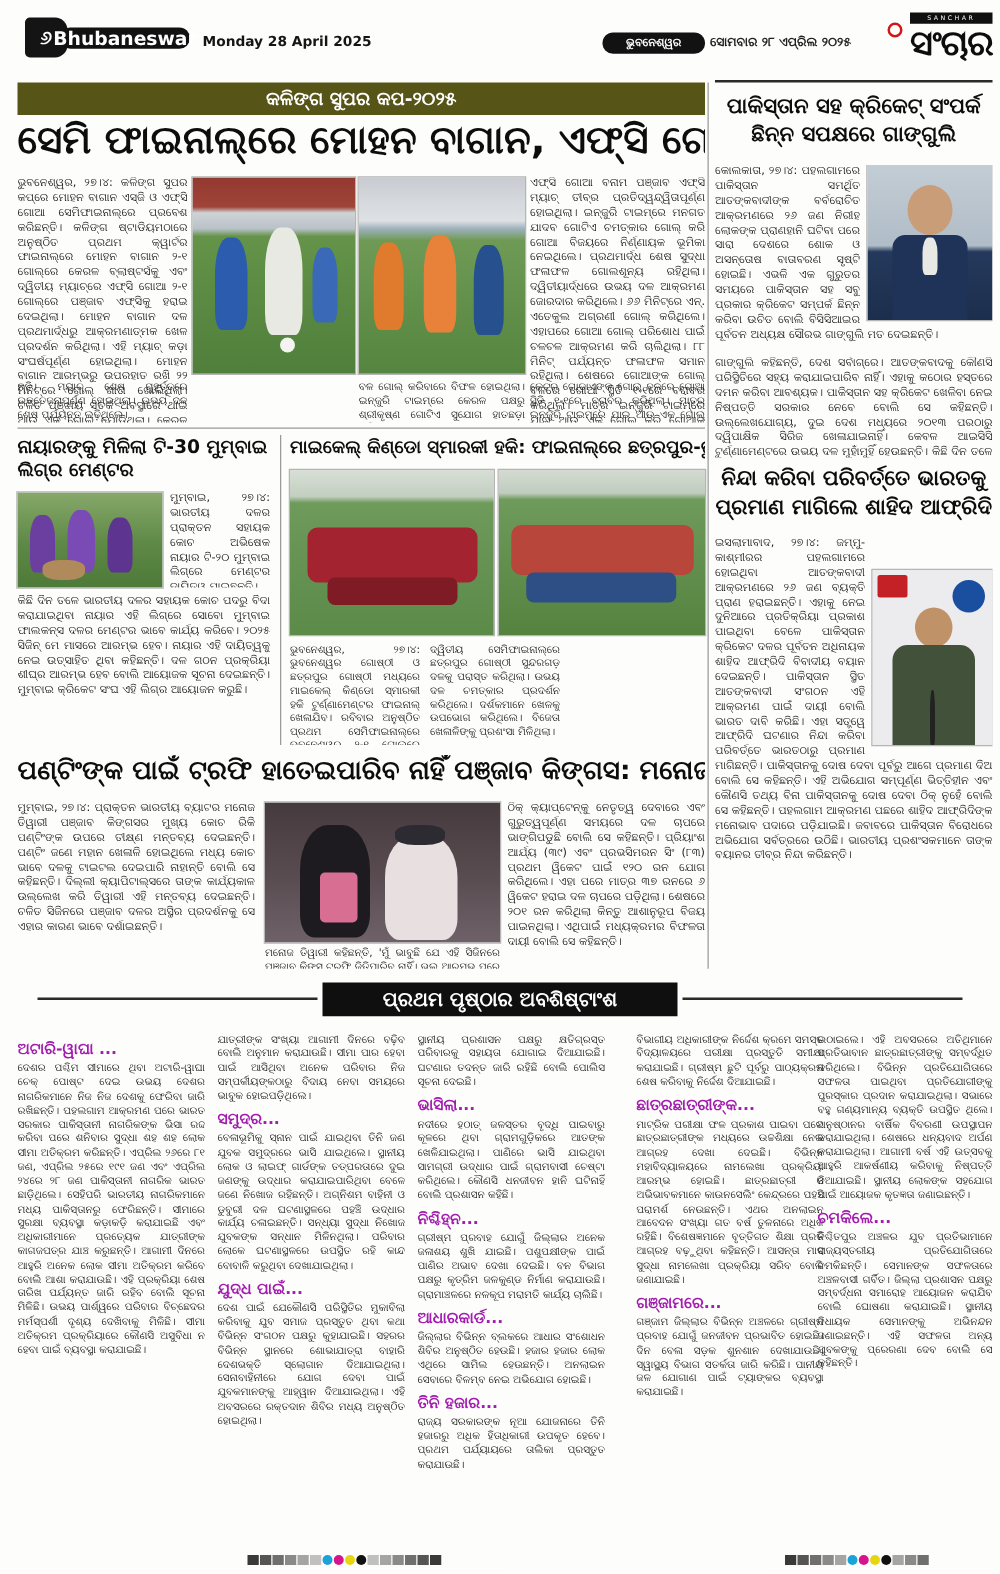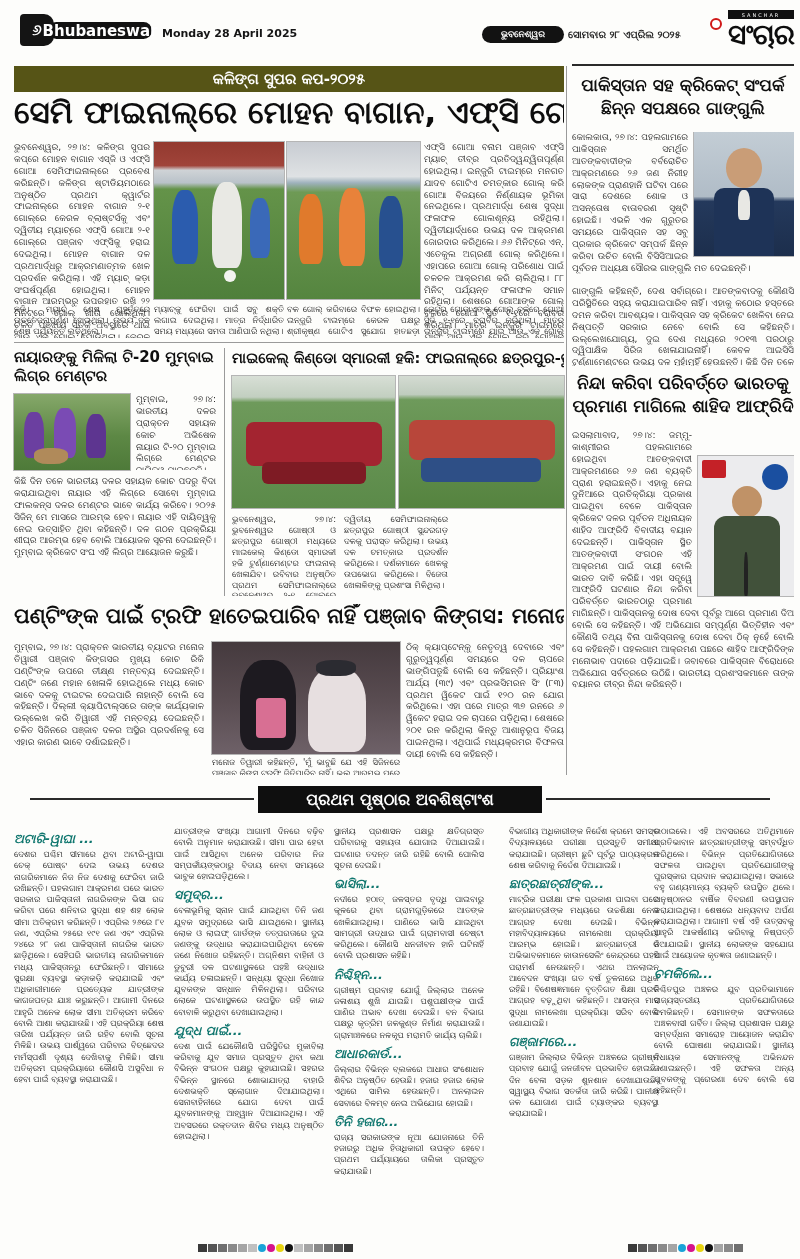--- a/index.html
+++ b/index.html
@@ -38,21 +38,21 @@
   .ph-h2{background:linear-gradient(180deg,#d4dbd2 0%,#bfccbe 14%,#6e9a5b 18%,#55833f 100%);}
   .ph-nay{background:linear-gradient(180deg,#86a86a 0%,#5d8845 55%,#4e7a39 100%);}
   .ph-gang{background:linear-gradient(180deg,#c3cdd5 0%,#b0bcc7 52%,#24395c 56%,#1c2e4c 100%);}
   .ph-afr{background:#ececee;}
   .ph-pont{background:linear-gradient(180deg,#453a3e 0%,#5a4d52 55%,#6e6168 100%);}
 
   
   .sec-bar{position:absolute;left:258px;top:786px;width:284px;height:27px;background:#0f0f0f;color:#fff;
            font-size:16px;font-weight:700;display:flex;align-items:center;justify-content:center;}
   .bcol{position:absolute;top:826px;width:150px;height:412px;overflow:hidden;}
-  .bhead{font-size:12.5px;font-weight:800;color:#0f766e;margin:5px 0 2px 0;font-style:italic;}
+  .bhead{font-size:12.5px;font-weight:800;color:#a21caf;margin:5px 0 2px 0;}
   .btext{font-size:8.4px;line-height:1.34;text-align:justify;color:#222;}
 
   .subhead2{font-size:15px;font-weight:800;color:#0e0e0e;line-height:1.25;}
   .railhead{font-size:17px;font-weight:800;color:#0d0d0d;text-align:center;line-height:1.35;}
 
   
   .calib{position:absolute;top:1244px;height:8px;display:flex;align-items:center;gap:1px;}
   .cs{width:9px;height:8px;}
   .cdot{width:8px;height:8px;border-radius:50%;}
   .c-c{background:#1aa3d8;} .c-m{background:#d6148c;} .c-y{background:#e8d411;} .c-k{background:#111;}
@@ -94,26 +94,25 @@
   </div>
   <div class="photo ph-f2" style="left:287px;top:142px;width:133px;height:157px;">
     <span class="blob" style="left:12px;top:52px;width:24px;height:70px;background:#e07a2c;"></span>
     <span class="blob" style="left:52px;top:46px;width:26px;height:78px;background:#e8823a;"></span>
     <span class="blob" style="left:92px;top:54px;width:24px;height:72px;background:#27508f;"></span>
   </div>
 
   <div class="abs jt" style="left:424px;top:142px;width:140px;height:196px;">ଏଫ୍‌ସି ଗୋଆ ବନାମ ପଞ୍ଜାବ ଏଫ୍‌ସି ମ୍ୟାଚ୍ ତୀବ୍ର ପ୍ରତିଦ୍ୱନ୍ଦ୍ୱିତାପୂର୍ଣ୍ଣ ହୋଇଥିଲା। ଇନ୍‌ଜୁରି ଟାଇମ୍‌ରେ ମନଗତ ଯାଦବ ଗୋଟିଏ ଚମତ୍କାର ଗୋଲ୍ କରି ଗୋଆ ବିଜୟରେ ନିର୍ଣ୍ଣାୟକ ଭୂମିକା ନେଇଥିଲେ। ପ୍ରଥମାର୍ଦ୍ଧ ଶେଷ ସୁଦ୍ଧା ଫଳାଫଳ ଗୋଲଶୂନ୍ୟ ରହିଥିଲା। ଦ୍ୱିତୀୟାର୍ଦ୍ଧରେ ଉଭୟ ଦଳ ଆକ୍ରମଣ ଜୋରଦାର କରିଥିଲେ। ୬୬ ମିନିଟ୍‌ରେ ଏନ୍. ଏତେକୁଲ ଅଗ୍ରଣୀ ଗୋଲ୍ କରିଥିଲେ। ଏହାପରେ ଗୋଆ ଗୋଲ୍ ପରିଶୋଧ ପାଇଁ ଚଳଚଳ ଆକ୍ରମଣ କରି ଚାଲିଥିଲା। ୮୮ ମିନିଟ୍ ପର୍ଯ୍ୟନ୍ତ ଫଳାଫଳ ସମାନ ରହିଥିଲା। ଶେଷରେ ଗୋଆଙ୍କ ଗୋଲ୍ ବଳରେ ଗୋଆ ସ୍ଥିତି ୧-୧ରେ ବରାବର କରିଥିଲା। ମାତ୍ର ଇନ୍‌ଜୁରି ଟାଇମ୍‌ରେ ଯାଇ ଆଉ ଏକ ଗୋଲ୍ କରି ଗୋଆକୁ ସେମିରେ ପହଞ୍ଚାଇଥିଲେ।</div>
 
   <div class="abs st" style="left:14px;top:304px;width:136px;height:34px;">ନ୍ତି। ମ୍ୟାଚ୍ ଶେଷ ମୁହୂର୍ତ୍ତରେ ଉତ୍ତେଜନାପୂର୍ଣ୍ଣ ହୋଇଥିଲା। ଉଭୟ ଦଳ ଶେଷ ପର୍ଯ୍ୟନ୍ତ ଲଢ଼ିଥିଲେ।</div>
-  <div class="abs st" style="left:154px;top:304px;width:130px;height:34px;">ମ୍ୟାଚ୍‌କୁ ଫେରିବା ପାଇଁ ସବୁ ଶକ୍ତି ଲଗାଇ ଦେଇଥିଲା। ମାତ୍ର ନିର୍ଦ୍ଧାରିତ ସମୟ ମଧ୍ୟରେ ସମତା ଆଣିପାରି ନଥିଲା।</div>
   <div class="abs st" style="left:287px;top:304px;width:133px;height:34px;">ବଳ ଗୋଲ୍ କରିବାରେ ବିଫଳ ହୋଇଥିଲା। ଇନ୍‌ଜୁରି ଟାଇମ୍‌ରେ କେରଳ ପକ୍ଷରୁ ଶ୍ରୀକୃଷ୍ଣ ଗୋଟିଏ ସୁଯୋଗ ହାତଛଡ଼ା କରିଥିଲେ।</div>
 
   <div class="rule-gray" style="left:14px;top:342px;width:550px;height:1px;"></div>
 
-  <div class="abs subhead2" style="left:14px;top:348px;width:202px;height:40px;">ନାୟାରଙ୍କୁ ମିଳିଲା ଟି-20 ମୁମ୍ବାଇ ଲିଗ୍‌ର ମେଣ୍ଟର</div>
+  <div class="abs subhead2" style="left:14px;top:348px;width:202px;height:40px;">ନାୟାରଙ୍କୁ ମିଳିଲା ଟି-30 ମୁମ୍ବାଇ ଲିଗ୍‌ର ମେଣ୍ଟର</div>
   <div class="photo ph-nay" style="left:14px;top:394px;width:116px;height:76px;">
     <span class="blob" style="left:10px;top:18px;width:20px;height:46px;background:#6b3fa0;"></span>
     <span class="blob" style="left:40px;top:14px;width:22px;height:50px;background:#7a4bb4;"></span>
     <span class="blob" style="left:72px;top:20px;width:20px;height:44px;background:#5d3590;"></span>
     <span class="blob" style="left:20px;top:54px;width:34px;height:16px;background:#b08a5a;border-radius:40%;"></span>
   </div>
   <div class="abs jt" style="left:136px;top:394px;width:80px;height:76px;">ମୁମ୍ବାଇ, ୨୭।୪: ଭାରତୀୟ ଦଳର ପ୍ରାକ୍ତନ ସହାୟକ କୋଚ ଅଭିଷେକ ନାୟାର ଟି-୨୦ ମୁମ୍ବାଇ ଲିଗ୍‌ରେ ମେଣ୍ଟର ଦାୟିତ୍ୱ ପାଇଛନ୍ତି।</div>
   <div class="abs jt" style="left:14px;top:476px;width:202px;height:118px;">କିଛି ଦିନ ତଳେ ଭାରତୀୟ ଦଳର ସହାୟକ କୋଚ ପଦରୁ ବିଦା କରାଯାଇଥିବା ନାୟାର ଏହି ଲିଗ୍‌ରେ ସୋବୋ ମୁମ୍ବାଇ ଫାଲକନ୍ସ ଦଳର ମେଣ୍ଟର ଭାବେ କାର୍ଯ୍ୟ କରିବେ। ୨୦୨୫ ସିଜିନ୍ ମେ ମାସରେ ଆରମ୍ଭ ହେବ। ନାୟାର ଏହି ଦାୟିତ୍ୱକୁ ନେଇ ଉତ୍ସାହିତ ଥିବା କହିଛନ୍ତି। ଦଳ ଗଠନ ପ୍ରକ୍ରିୟା ଶୀଘ୍ର ଆରମ୍ଭ ହେବ ବୋଲି ଆୟୋଜକ ସୂଚନା ଦେଇଛନ୍ତି। ମୁମ୍ବାଇ କ୍ରିକେଟ ସଂଘ ଏହି ଲିଗ୍‌ର ଆୟୋଜନ କରୁଛି।</div>
 
   <div class="rule-gray" style="left:224px;top:348px;width:1px;height:248px;"></div>

